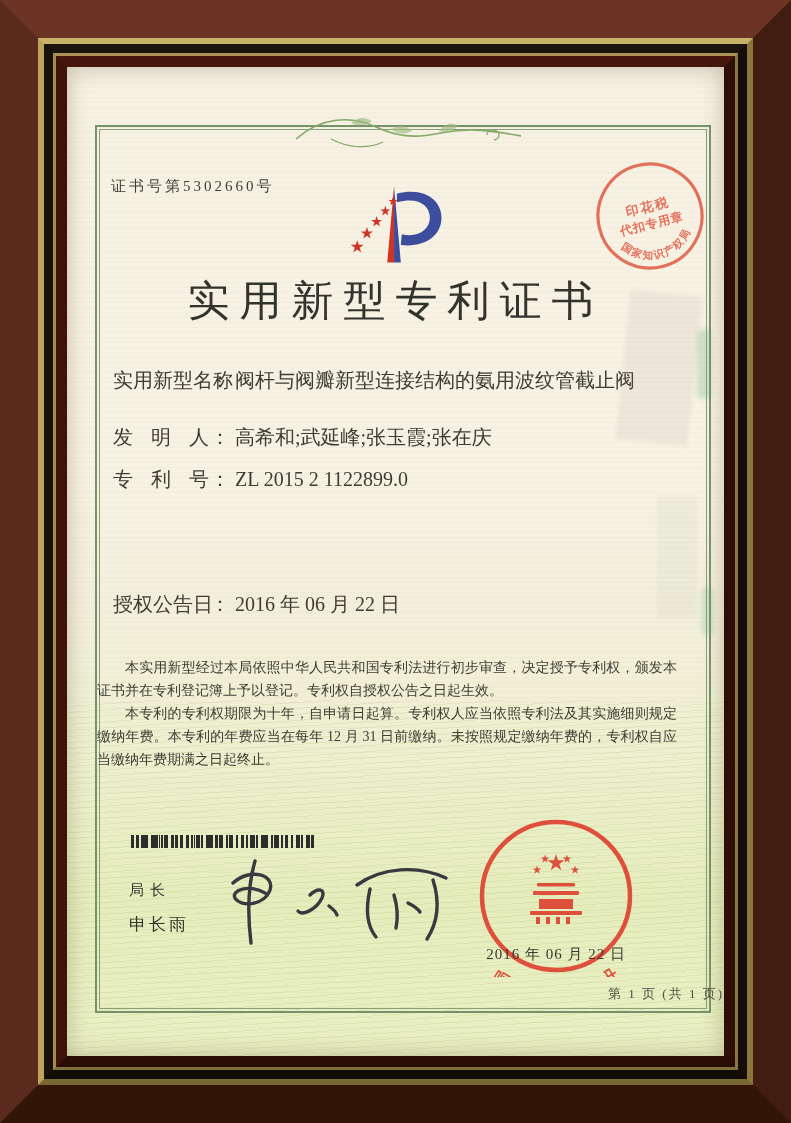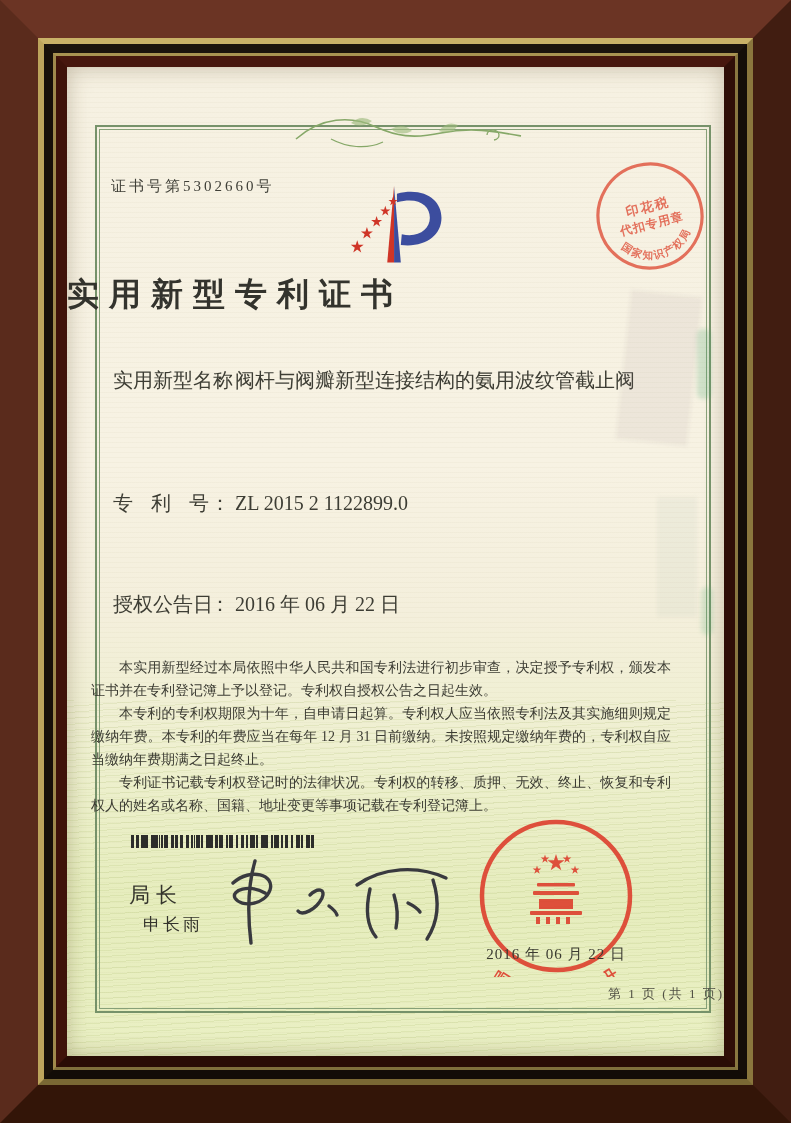--- a/index.html
+++ b/index.html
@@ -26,35 +26,35 @@
     background:repeating-linear-gradient(176deg,rgba(146,168,76,.14) 0 1px,transparent 1px 6px);}
   .paper > *{position:absolute;z-index:1;}
   
   .inner-border{left:28px;top:58px;width:612px;height:884px;border:2px solid #76926a;}
   .inner-border::after{content:"";position:absolute;inset:2px;border:1px solid #86a078;}
   
   .ornament{left:224px;top:42px;width:232px;height:46px;}
   
   .cert-no{left:44px;top:110px;font-size:15px;letter-spacing:3px;color:#3f3f37;}
   .logo{left:258px;top:116px;width:140px;height:92px;}
-  .title{left:0;top:206px;width:100%;font-size:32px;font-weight:700;
+  .title{left:0;top:206px;width:100%;text-align:center;font-size:42px;font-weight:400;
     letter-spacing:10px;color:#33332d;}
   .field{left:46px;width:572px;font-size:20px;color:#3d3d34;white-space:nowrap;}
   .field .lbl{display:inline-block;width:96px;text-align:justify;text-align-last:justify;vertical-align:top;}
   .field .col{display:inline-block;margin:0 5px 0 1px;}
-  .r0{top:300px}.r1{top:357px}.r2{top:423px}.r3{top:457px}.r4{top:506px}.r5{top:524px}
-  .paras{left:24px;top:589px;width:580px;font-size:14px;line-height:23px;color:#3c3c33;
+  .r0{top:300px}.r1{top:357px}.r2{top:399px}.r3{top:457px}.r4{top:506px}.r5{top:524px}
+  .paras{left:30px;top:589px;width:580px;font-size:14px;line-height:23px;color:#3c3c33;
     text-align:justify;}
   .paras p{margin:0;text-indent:2em;}
   .barcode{left:64px;top:768px;width:183px;height:13px;background:
     repeating-linear-gradient(90deg,#2d2d2b 0 2px,transparent 2px 5px),
     repeating-linear-gradient(90deg,#2d2d2b 0 1px,transparent 1px 7px),
     repeating-linear-gradient(90deg,#2d2d2b 0 3px,transparent 3px 11px);}
-  .dir-title{left:62px;top:814px;font-size:21px;letter-spacing:6px;color:#34342c;}
-  .dir-name{left:62px;top:846px;font-size:17px;letter-spacing:3px;color:#34342c;margin-left:14px;}
+  .dir-title{left:62px;top:814px;font-size:15px;letter-spacing:6px;color:#34342c;}
+  .dir-name{left:62px;top:846px;font-size:17px;letter-spacing:3px;color:#34342c;}
   .signature{left:150px;top:786px;width:258px;height:98px;}
   .seal-bottom{left:408px;top:748px;width:162px;height:162px;opacity:.88;}
   .issue-date{left:400px;top:878px;width:178px;text-align:center;font-size:15px;
     letter-spacing:1px;color:#3a3a30;z-index:3;}
   .page-footer{left:0;top:918px;width:100%;text-align:right;font-size:13px;
     letter-spacing:2px;color:#505044;}
   .seal-top{left:518px;top:84px;width:130px;height:130px;transform:rotate(-14deg);opacity:.85;}
   
   .smudge{pointer-events:none;filter:blur(2px);}
   .sm1{left:556px;top:226px;width:72px;height:150px;background:rgba(150,125,135,.10);transform:rotate(6deg);}
@@ -98,31 +98,33 @@
           <use href="#star5" transform="translate(46,40) scale(6)" fill="#cf3527"></use>
           <use href="#star5" transform="translate(55,29) scale(5.5)" fill="#cf3527"></use>
           <use href="#star5" transform="translate(63,19) scale(5)" fill="#cf3527"></use>
         </svg>
 
         <div class="title">实用新型专利证书</div>
 
         <div class="field r0">
           <span class="lbl">实用新型名称</span><span class="col">：</span><span class="val">阀杆与阀瓣新型连接结构的氨用波纹管截止阀</span>
         </div>
+        <div class="field r1">
+          <span class="lbl">发明人</span><span class="col">：</span><span class="val">高希和;武延峰;张玉霞;张在庆</span>
+        </div>
         <div class="field r2">
           <span class="lbl">专利号</span><span class="col">：</span><span class="val">ZL 2015 2 1122899.0</span>
         </div>
         <div class="field r5">
           <span class="lbl">授权公告日</span><span class="col">：</span><span class="val">2016 年 06 月 22 日</span>
         </div>
 
         <div class="paras">
           <p>本实用新型经过本局依照中华人民共和国专利法进行初步审查，决定授予专利权，颁发本证书并在专利登记簿上予以登记。专利权自授权公告之日起生效。</p>
           <p>本专利的专利权期限为十年，自申请日起算。专利权人应当依照专利法及其实施细则规定缴纳年费。本专利的年费应当在每年 12 月 31 日前缴纳。未按照规定缴纳年费的，专利权自应当缴纳年费期满之日起终止。</p>
-          <p>专利证书记载专利权登记时的法律状况。专利权的转移、质押、无效、终止、恢复和专利权人的姓名或名称、国籍、地址变更等事项记载在专利登记簿上。</p>
         </div>
 
         <div class="barcode"></div>
 
         <div class="dir-title">局长</div>
         <div class="dir-name">申长雨</div>
 
         <svg class="signature" viewBox="0 0 258 98">
           <g fill="none" stroke="#2b2b35" stroke-width="3.4" stroke-linecap="round" opacity=".92">
             <path d="M38,8 C31,32 30,58 34,90"></path>

